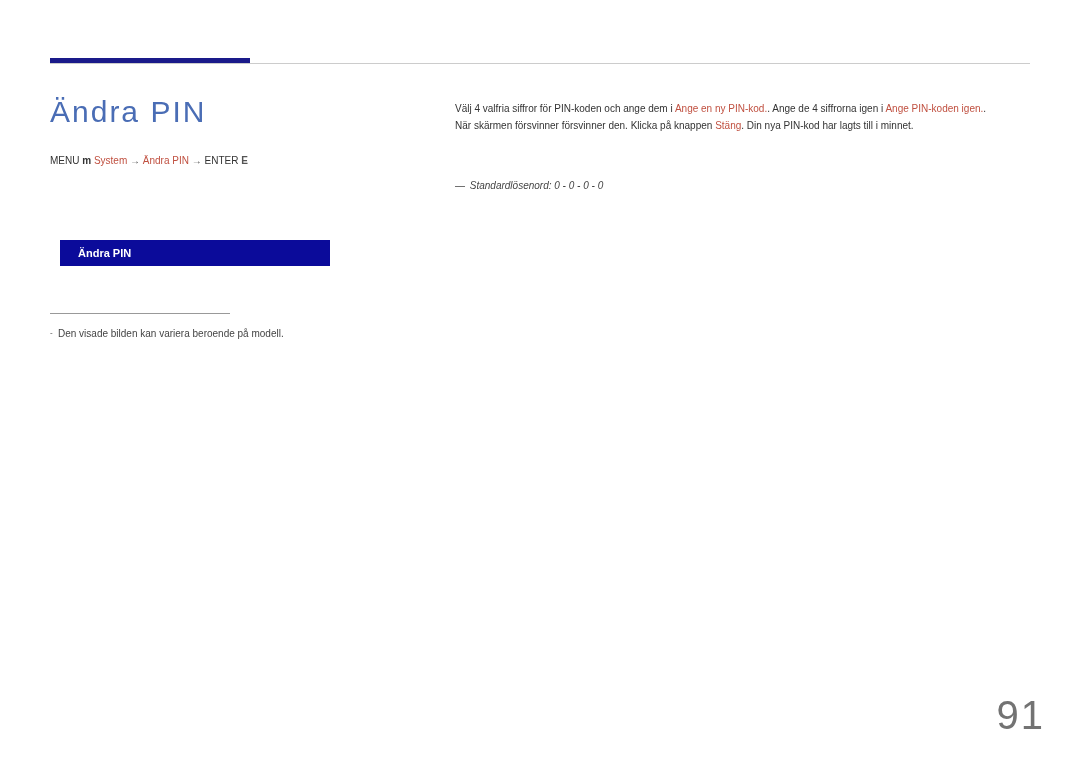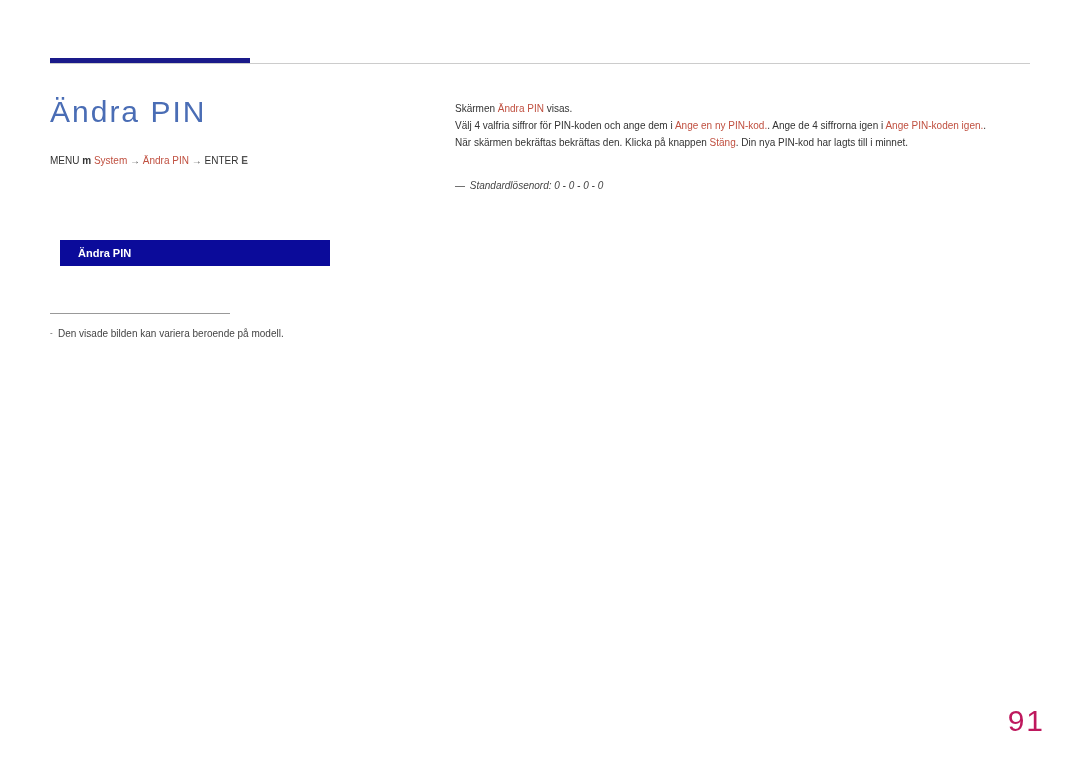--- a/index.html
+++ b/index.html
@@ -118,23 +118,23 @@
       display: block;
       white-space: nowrap;
     }
     .hl {
       color: #c05040;
     }
     .page-number {
       position: absolute;
       bottom: 25px;
       right: 35px;
-      font-size: 30px;
+      font-size: 40px;
       font-weight: 300;
-      color: #be185d;
+      color: #737373;
       letter-spacing: 2px;
     }
     .icon-placeholder {
       font-weight: bold;
     }
     .dash-line {
       position: absolute;
       top: 180px;
       left: 455px;
       font-size: 10px;
@@ -170,27 +170,24 @@
   <div class="menu-item-box">
     <span>Ändra PIN</span>
   </div>
 
   <div class="footnote-line"></div>
   <span class="footnote-dash">-</span>
   <span class="footnote-text">Den visade bilden kan variera beroende på modell.</span>
 
   <div class="body-text">
     <span class="body-line">
-      <span>Skärmen </span><span class="hl">Ändra PIN</span><span> visas.</span>
-    </span>
-    <span class="body-line">
       <span>Välj 4 valfria siffror för PIN-koden och ange dem i </span><span class="hl">Ange en ny PIN-kod.</span><span>. Ange de 4 siffrorna igen i </span><span class="hl">Ange PIN-koden igen.</span><span>.</span>
     </span>
     <span class="body-line">
-      <span>När skärmen bekräftas bekräftas den. Klicka på knappen </span><span class="hl">Stäng</span><span>. Din nya PIN-kod har lagts till i minnet.</span>
+      <span>När skärmen försvinner försvinner den. Klicka på knappen </span><span class="hl">Stäng</span><span>. Din nya PIN-kod har lagts till i minnet.</span>
     </span>
   </div>
 
   <div class="dash-line">
     <span class="em-dash">―</span>
     <span>Standardlösenord: 0 - 0 - 0 - 0</span>
   </div>
 
   <div class="page-number">91</div>
 </div>

